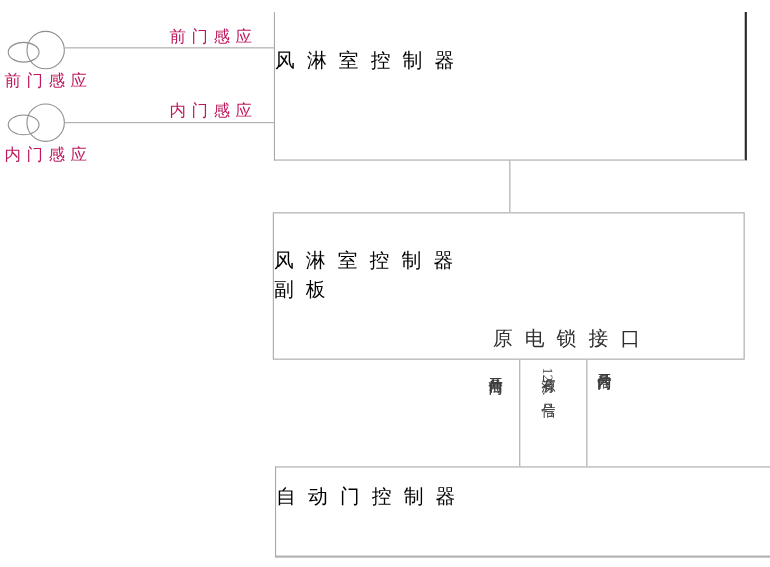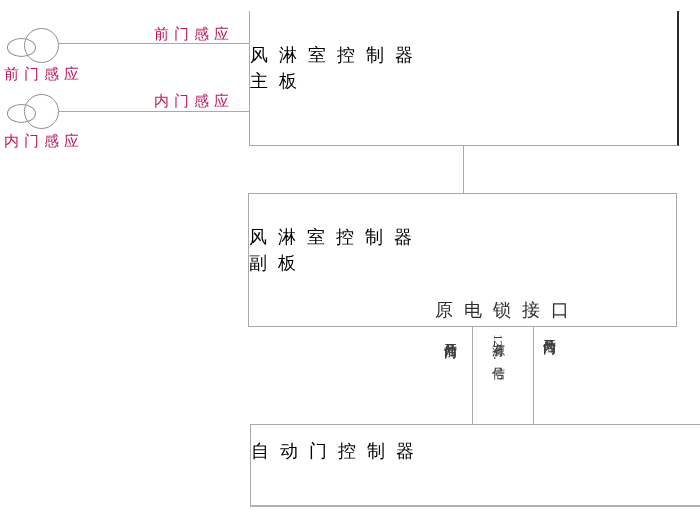--- a/index.html
+++ b/index.html
@@ -65,29 +65,28 @@
     <div class="sensor-circle" style="left:24px;top:94px;width:35px;height:35px;"></div>
     <div class="sensor-circle" style="left:7px;top:104px;width:29px;height:19px;"></div>
   </div>
   <div class="caption" style="left:4px;top:134px;">内门感应</div>
 
   <div class="hline" style="left:59px;top:111px;width:190px;"></div>
   <div class="caption" style="left:154px;top:94px;">内门感应</div>
 
   <div class="box" id="main-board">
     <div class="box-title" style="top:34px;">风淋室控制器</div>
-    <div class="box-title" style="top:60px;">主板</div>
   </div>
 
   <div class="vline" style="left:463px;top:146px;height:47px;"></div>
 
   <div class="box" id="sub-board">
     <div class="box-title" style="top:33px;">风淋室控制器</div>
     <div class="box-title" style="top:59px;font-family:Liberation Serif, serif;">副板</div>
-    <div class="iface-label" style="right:96px;top:106px;">原电锁接口</div>
+    <div class="iface-label" style="right:83px;top:106px;font-family:Liberation Mono, monospace;">原电锁接口</div>
   </div>
 
   <div class="vline" style="left:472px;top:327px;height:97px;"></div>
   <div class="vline" style="left:533px;top:327px;height:97px;"></div>
 
   <div class="vlabel" style="left:443px;top:334px;">前门开门信号</div>
   <div class="vlabel" style="left:491px;top:334px;">有源12V信号.</div>
   <div class="vlabel" style="left:542px;top:330px;">内门开门信号</div>
 
   <div class="box" id="door-controller">

